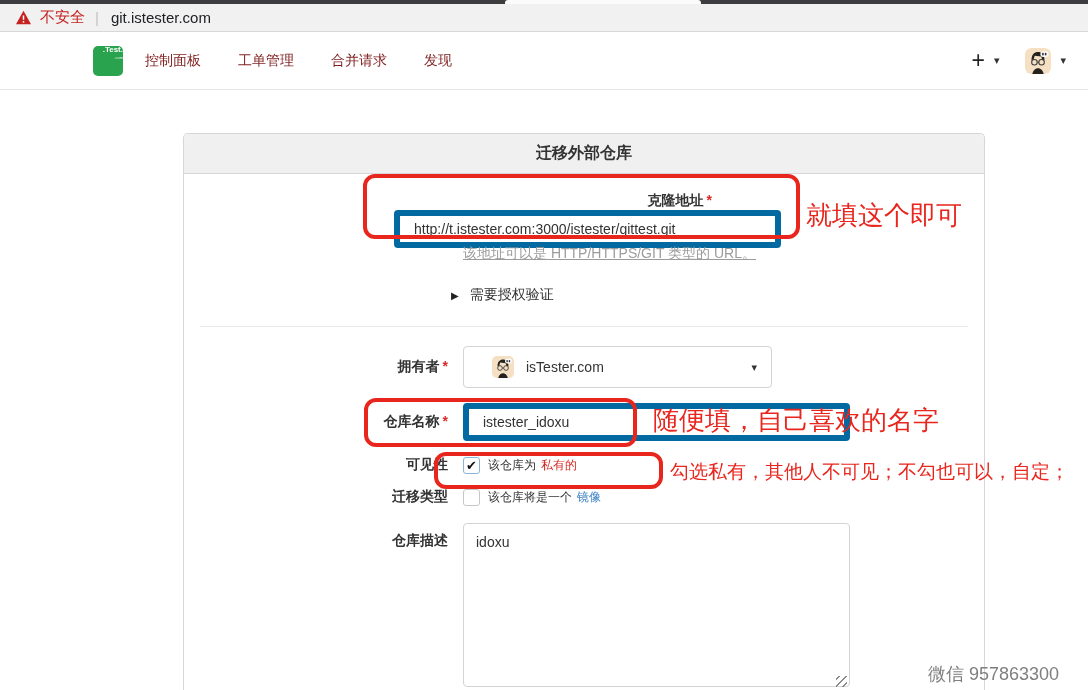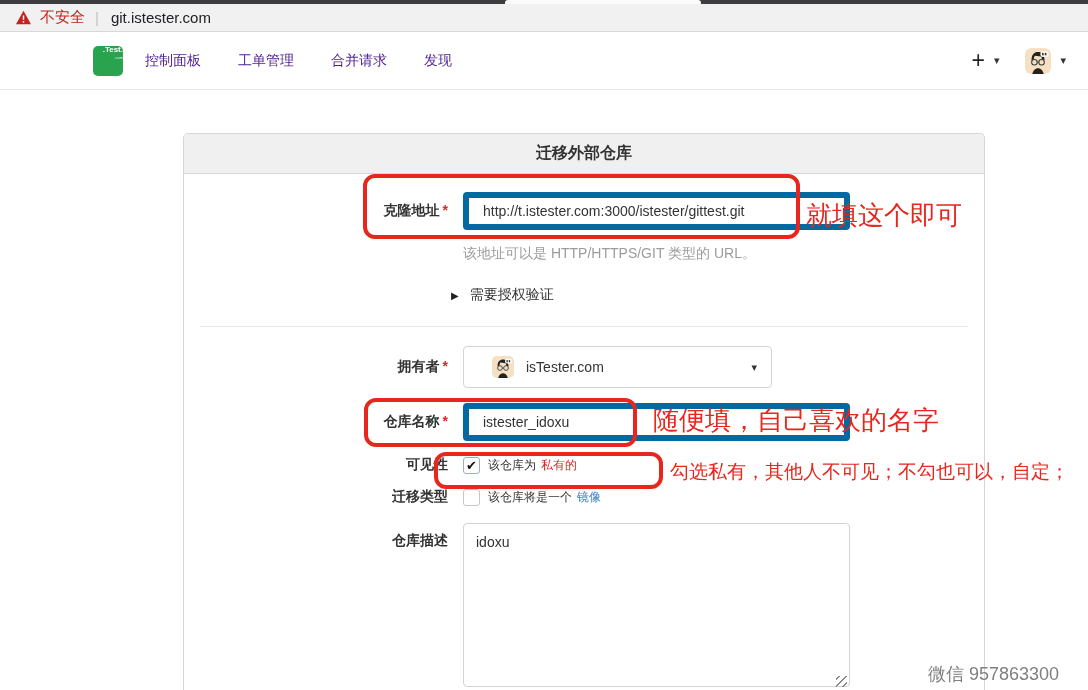--- a/index.html
+++ b/index.html
@@ -18,44 +18,44 @@
   .url-text { color:#202124; font-size:15px; }
 
   
   .navbar { position:absolute; left:0; top:32px; width:100%; height:58px; background:#fff;
     border-bottom:1px solid #e6e6e6; }
   .logo { position:absolute; left:93px; top:14px; width:30px; height:30px; background:#2aa34f;
     border-radius:5px; color:#fff; text-align:right; line-height:1; }
   .logo-main { font-size:8px; font-weight:bold; display:block; }
   .logo-sub { font-size:4px; display:block; margin-top:2px; opacity:.85; }
   .nav-items { position:absolute; left:145px; top:0; height:100%; display:flex; align-items:center; gap:37px; }
-  .nav-item { font-size:14px; color:#4c1d95; cursor:pointer; white-space:nowrap; }
+  .nav-item { font-size:14px; color:#7f1d1d; cursor:pointer; white-space:nowrap; }
   .nav-right { position:absolute; right:22px; top:0; height:100%; display:flex; align-items:center; }
   .plus { font-size:23px; font-weight:300; color:#222; line-height:1; }
   .caret { font-size:11px; color:#333; margin-left:9px; }
   .avatar { width:26px; height:26px; border-radius:6px; overflow:hidden; margin-left:26px; display:block; }
 
   
   .form-panel { position:absolute; left:183px; top:133px; width:802px; height:557px;
     border:1px solid #d6d6d6; border-bottom:none; border-radius:5px 5px 0 0; background:#fff; }
   .panel-header { height:40px; background:#f0f0f0; border-bottom:1px solid #d6d6d6;
     border-radius:5px 5px 0 0; display:flex; align-items:center; justify-content:center;
     font-size:16px; font-weight:bold; color:#333; }
   .panel-body { position:relative; width:100%; height:516px; }
 
   .form-row { position:absolute; left:0; width:100%; display:flex; align-items:center; }
   .row-label { width:272px; text-align:right; padding-right:8px; font-size:14px; font-weight:bold; color:#333; white-space:nowrap; }
   .req { color:#db2828; margin-left:3px; font-weight:bold; }
 
-  .row-clone { top:18px; }
+  .row-clone { top:18px;flex-direction:column; }
   .text-input { height:38px; border:6px solid #0369a1; border-radius:4px; padding:0 14px;
     font-size:14px; color:#333; background:#fff; outline:none; font-family:"Liberation Sans",sans-serif; }
   .clone-input, .name-input { width:387px; margin-left:7px; }
 
-  .help-text { position:absolute; left:279px; top:71px; font-size:14px; color:#9c9c9c; }
+  .help-text { position:absolute; left:279px; top:71px; font-size:14px; color:#9c9c9c;text-decoration:underline; }
 
   .auth-toggle { position:absolute; left:267px; top:112px; display:flex; align-items:center;
     font-size:14px; color:#333; cursor:pointer; }
   .collapse-icon { font-size:10px; color:#222; margin-right:11px; }
 
   .divider { position:absolute; left:16px; top:152px; width:768px; height:1px; background:#e9e9e9; }
 
   .row-owner { top:172px; }
   .owner-select { width:309px; height:42px; margin-left:7px; border:1px solid #d4d4d5; border-radius:4px;
     display:flex; align-items:center; padding:0 28px; cursor:pointer; position:relative; background:#fff; }

